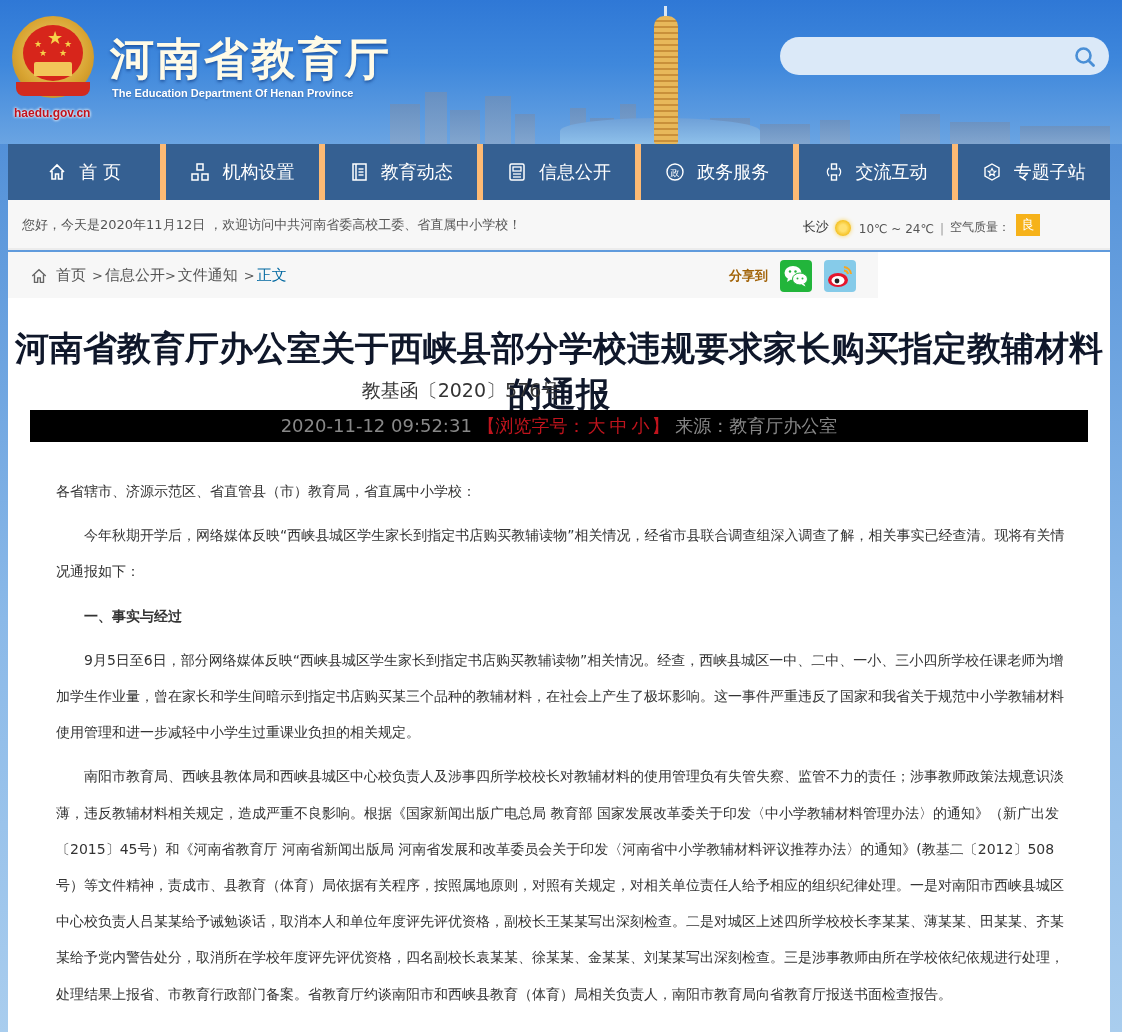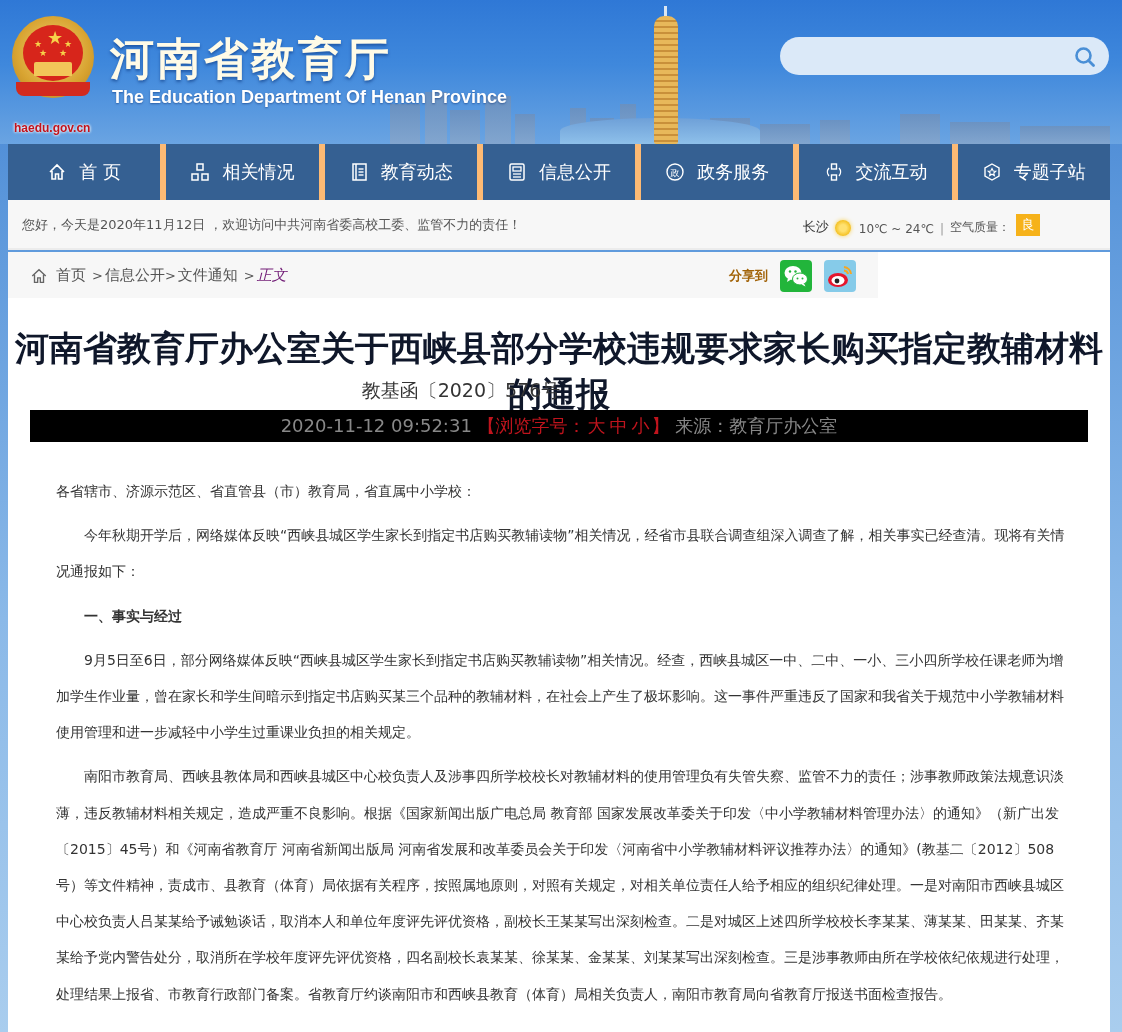--- a/index.html
+++ b/index.html
@@ -46,29 +46,28 @@
     background: #f2c659; border-radius: 2px 2px 0 0;
   }
   .emblem-ribbon {
     position: absolute; left: 4px; top: 66px; width: 74px; height: 14px;
     background: #d22a1f; border-radius: 0 0 8px 8px;
   }
   .site-url {
     position: absolute; left: 14px; top: 106px; font-size: 12px; color: #c1121c;
     font-family: "Liberation Sans", sans-serif; font-weight: bold;
     text-shadow: 0 0 3px #fff, 0 0 3px #fff;
-    margin-top: 15px;
   }
   .site-title {
     position: absolute; left: 110px; top: 30px; font-size: 44px; font-weight: bold;
     color: #fffbe7; letter-spacing: 3px;
     text-shadow: 0 2px 3px rgba(0,40,110,.5);
   }
   .site-subtitle {
-    position: absolute; left: 112px; top: 87px; font-size: 18px; font-weight: bold;
+    position: absolute; left: 112px; top: 87px; font-size: 11px; font-weight: bold;
     color: #ffffff; font-family: "Liberation Sans", sans-serif;
     text-shadow: 0 1px 2px rgba(0,40,110,.5);
   }
   .search-box {
     position: absolute; left: 780px; top: 37px; width: 329px; height: 38px;
     background: #dbe9f8; border-radius: 19px;
   }
   .search-input {
     position: absolute; left: 14px; top: 0; width: 270px; height: 38px;
     border: none; background: transparent; outline: none; font-size: 13px; color: #333;
@@ -116,21 +115,21 @@
   }
   .crumbbar {
     position: absolute; left: 0; top: 0; width: 870px; height: 46px; background: #f7f7f7;
   }
   .crumbs {
     position: absolute; left: 22px; top: 14px; font-size: 15px; color: #555; display: flex; align-items: center;
   }
   .crumbs svg { width: 18px; height: 18px; margin-right: 8px; }
   .crumbs .sep { margin: 0 2px 0 6px; color: #555; font-size: 13px; }
   .crumbs .link { cursor: pointer; }
-  .crumbs .current { color: #701a75; font-style: italic; }
+  .crumbs .current { color: #0369a1; }
   .share {
     position: absolute; right: 22px; top: 8px; display: flex; align-items: center;
   }
   .share-label { font-size: 13px; color: #a16207; font-weight: bold; margin-right: 12px; }
   .wechat {
     width: 32px; height: 32px; border-radius: 4px; background: #22b53b; margin-right: 12px;
     position: relative; cursor: pointer;
   }
   .weibo {
     width: 32px; height: 32px; border-radius: 4px; background: #86cbe9; position: relative; cursor: pointer;
@@ -213,21 +212,21 @@
         <path d="M3 10 L10 3 L17 10 M5 9 V17 H8.5 V12 H11.5 V17 H15 V9" fill="none" stroke="#fff" stroke-width="1.6"></path>
       </svg>
     <span>首 页</span>
   </div>
   <div class="nav-item">
     <svg viewBox="0 0 20 20">
         <rect x="7" y="2" width="6" height="6" fill="none" stroke="#fff" stroke-width="1.5"></rect>
         <rect x="2" y="12" width="6" height="6" fill="none" stroke="#fff" stroke-width="1.5"></rect>
         <rect x="12" y="12" width="6" height="6" fill="none" stroke="#fff" stroke-width="1.5"></rect>
       </svg>
-    <span>相关情况</span>
+    <span>机构设置</span>
   </div>
   <div class="nav-item">
     <svg viewBox="0 0 20 20">
         <rect x="4" y="2" width="13" height="16" fill="none" stroke="#fff" stroke-width="1.5"></rect>
         <line x1="7" y1="2" x2="7" y2="18" stroke="#fff" stroke-width="1.5"></line>
         <line x1="9.5" y1="7" x2="14.5" y2="7" stroke="#fff" stroke-width="1.4"></line>
         <line x1="9.5" y1="10" x2="14.5" y2="10" stroke="#fff" stroke-width="1.4"></line>
         <line x1="9.5" y1="13" x2="14.5" y2="13" stroke="#fff" stroke-width="1.4"></line>
       </svg>
     <span>教育动态</span>
@@ -260,21 +259,21 @@
   <div class="nav-item">
     <svg viewBox="0 0 20 20">
         <polygon points="10,2 17,6 17,14 10,18 3,14 3,6" fill="none" stroke="#fff" stroke-width="1.4"></polygon>
         <polygon points="10,6.5 11.2,9 13.8,9.2 11.8,11 12.4,13.6 10,12.2 7.6,13.6 8.2,11 6.2,9.2 8.8,9" fill="none" stroke="#fff" stroke-width="1.1"></polygon>
       </svg>
     <span>专题子站</span>
   </div>
 </div>
 
 <div class="infobar">
-  <div class="welcome">您好，今天是2020年11月12日 ，欢迎访问中共河南省委高校工委、监管不力的责任！</div>
+  <div class="welcome">您好，今天是2020年11月12日 ，欢迎访问中共河南省委高校工委、省直属中小学校！</div>
   <div class="weather">
     <span class="city">长沙</span>
     <span class="sun"></span>
     <span>10℃ ~ 24℃</span>
     <span style="margin:0 6px;color:#999">|</span>
     <span>空气质量：</span>
     <span class="aq-badge">良</span>
   </div>
 </div>
 

